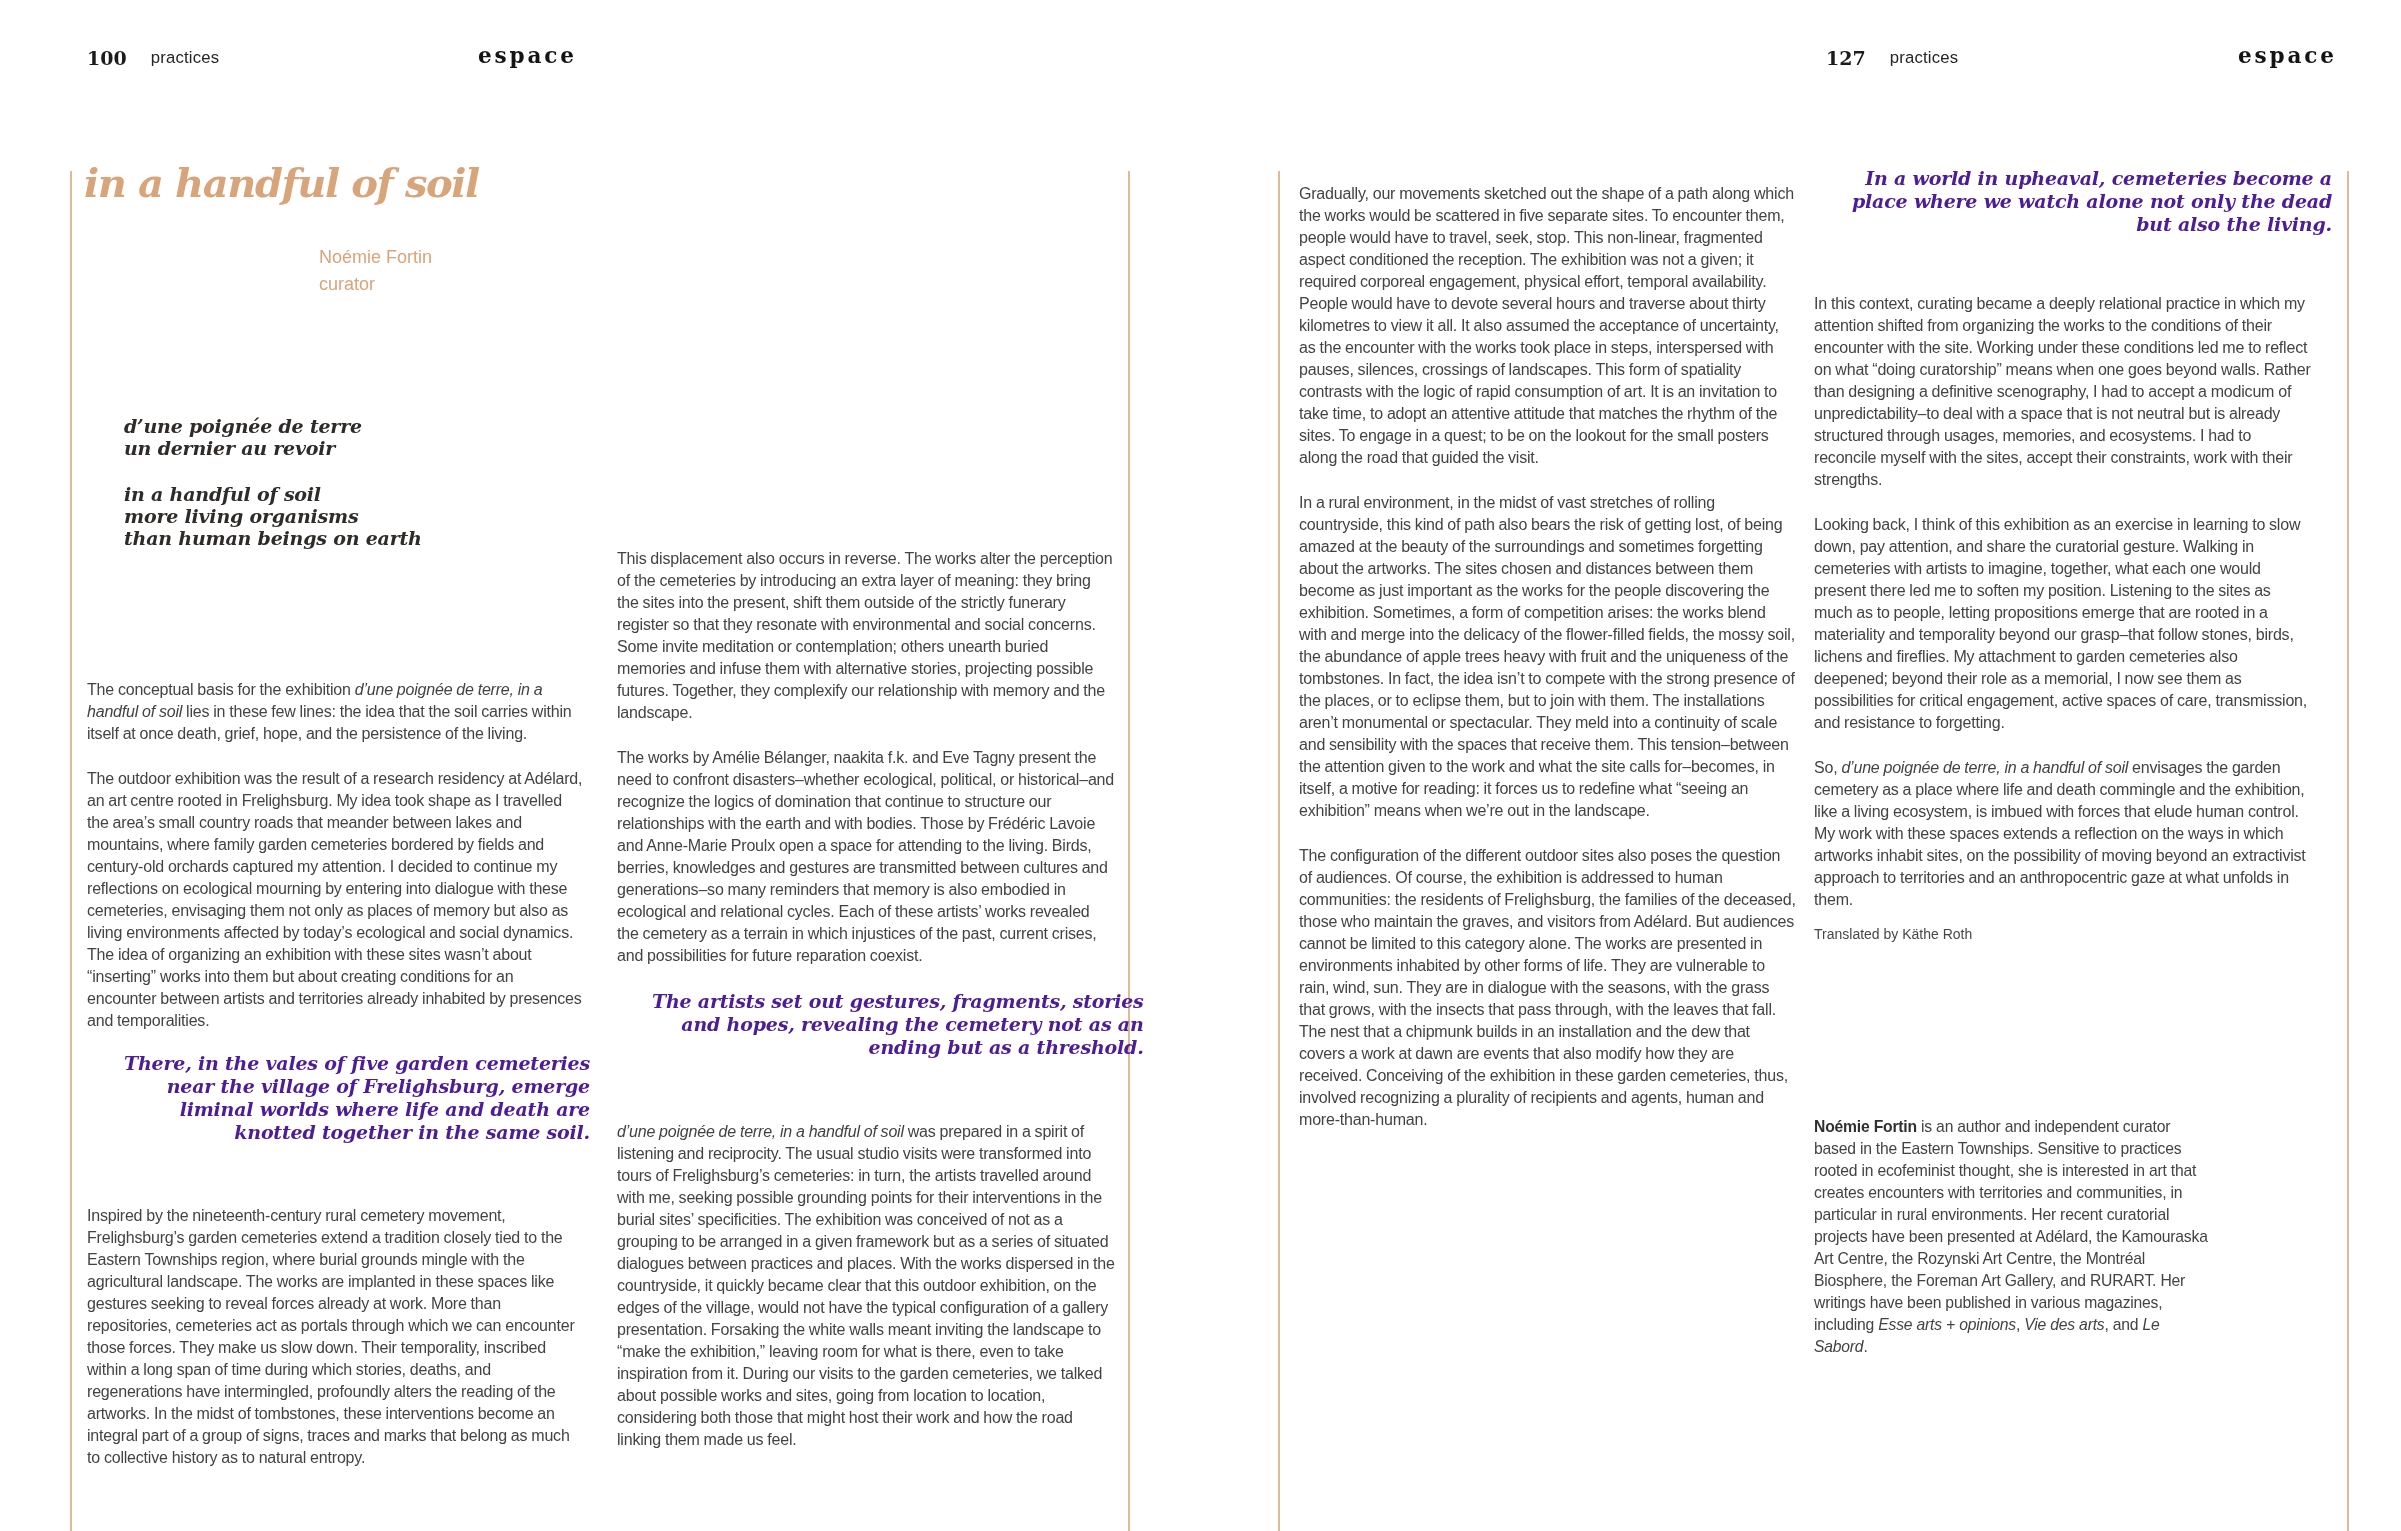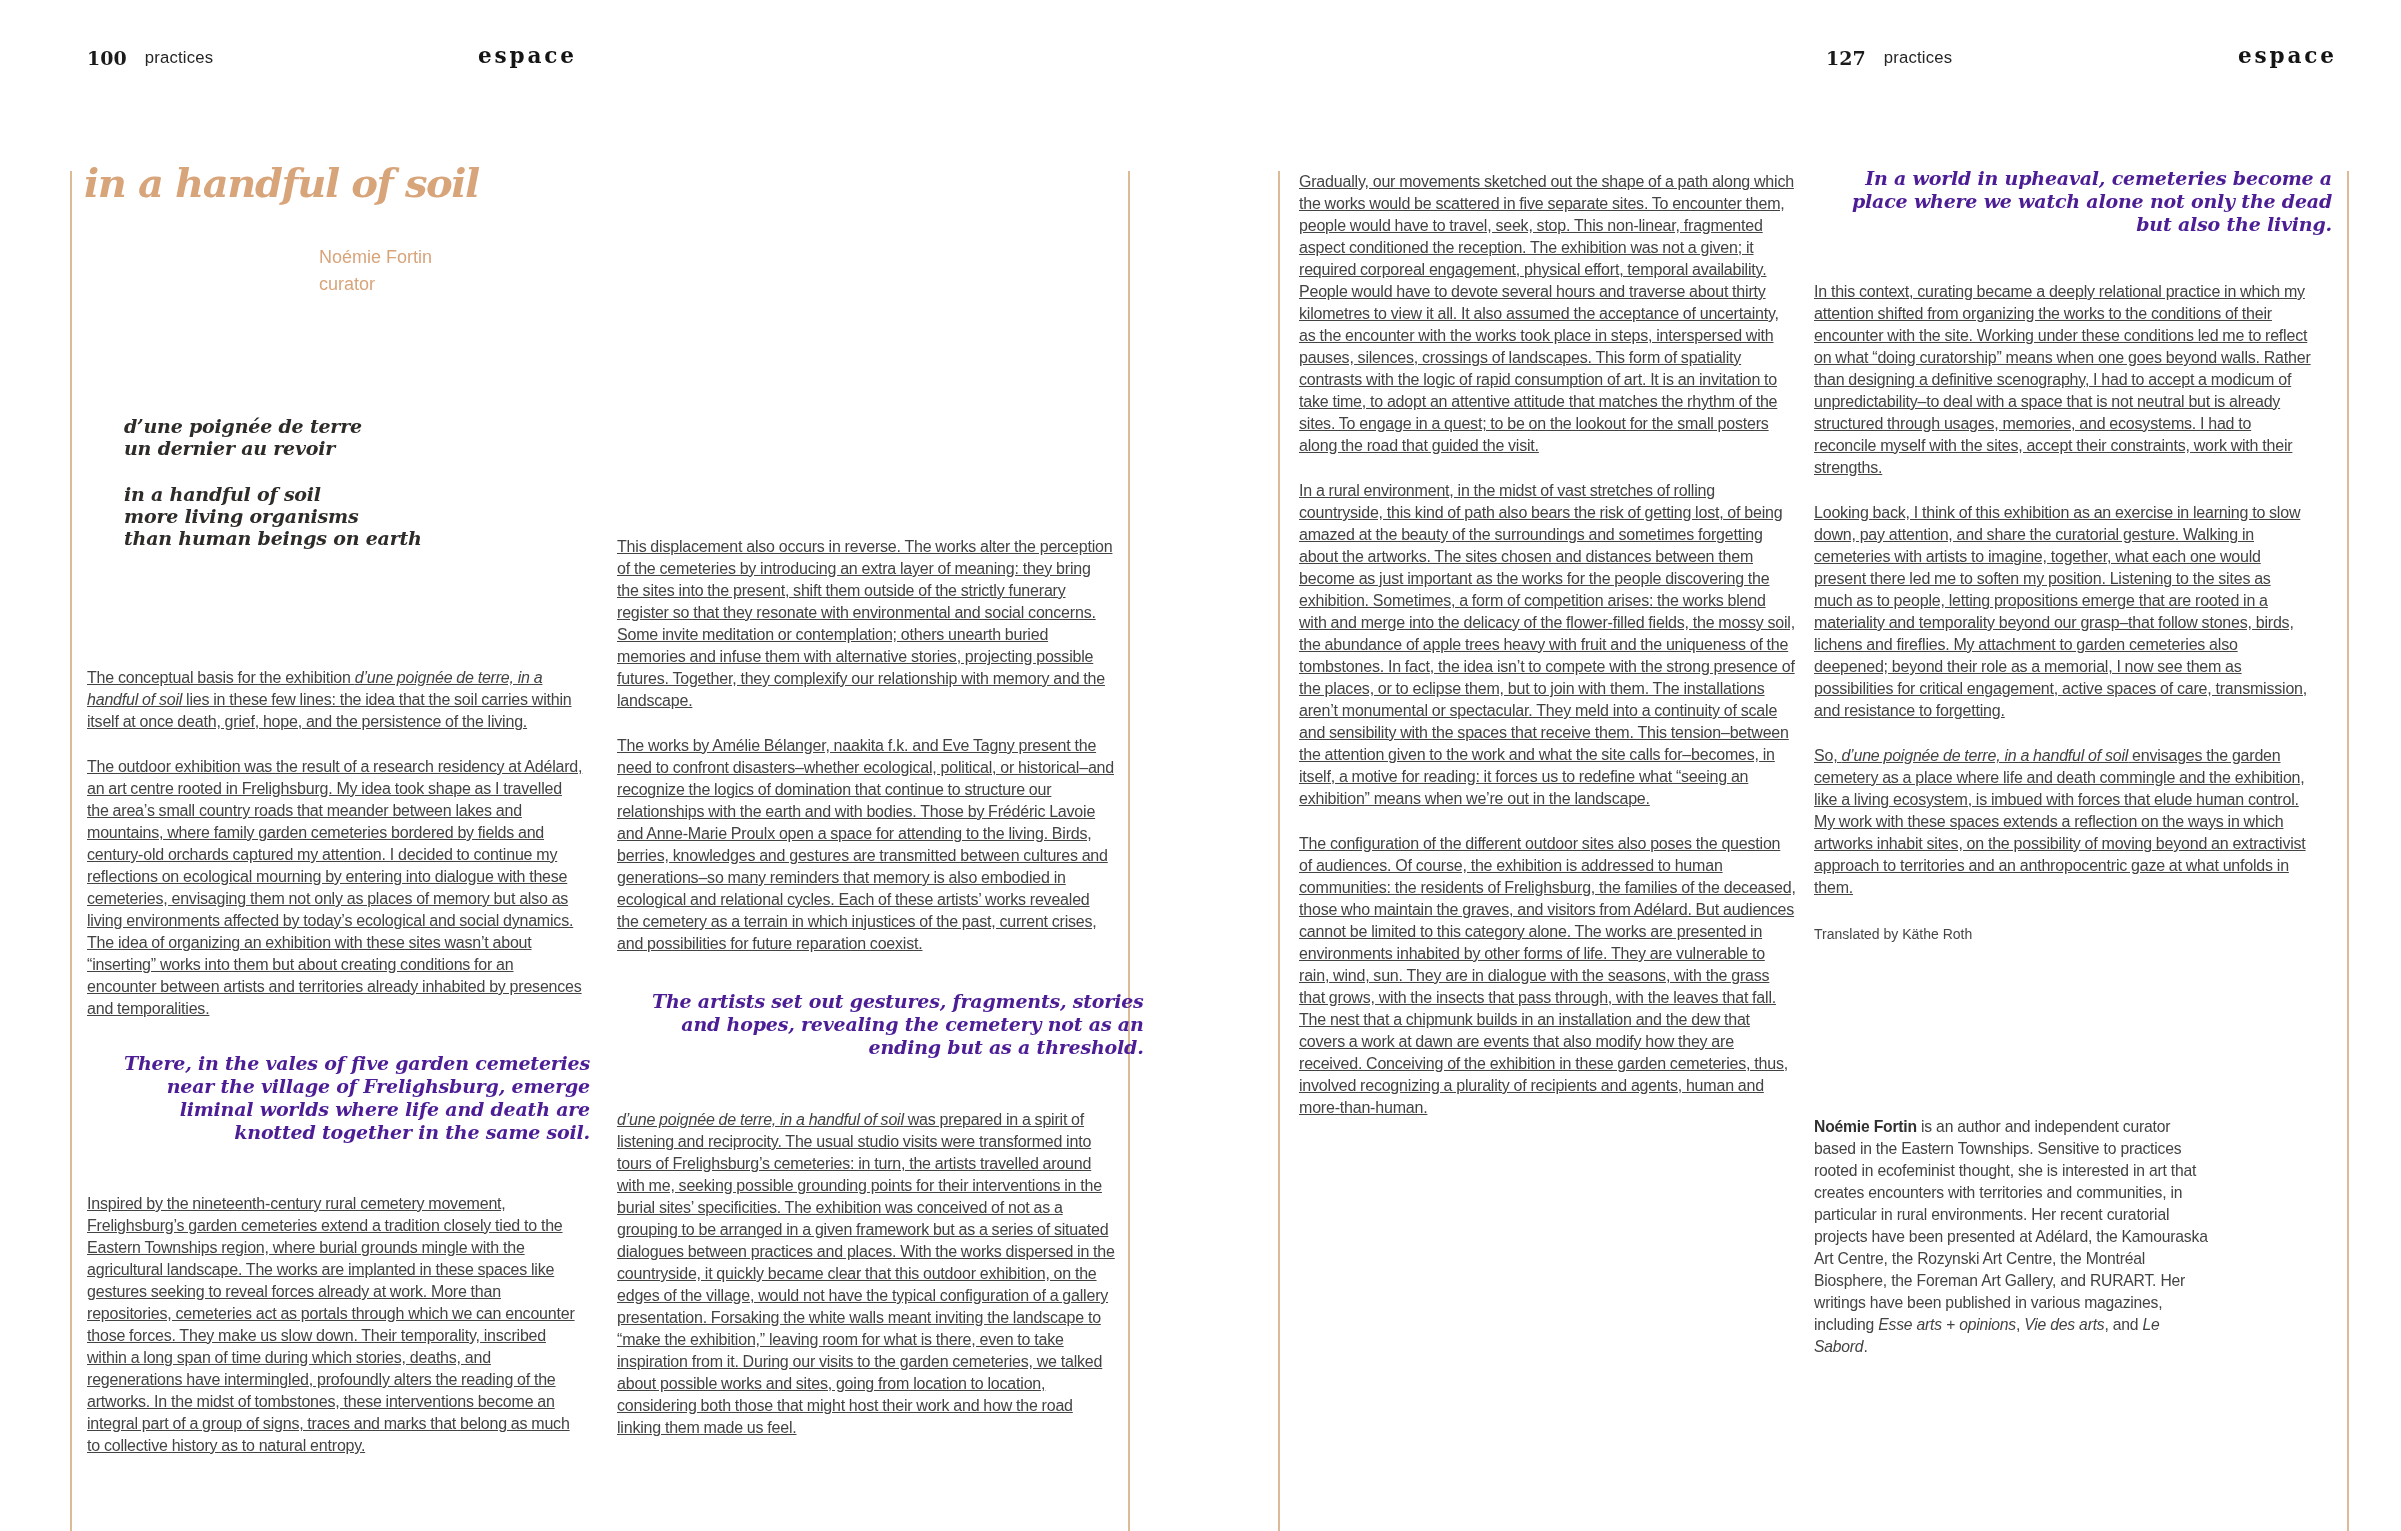--- a/index.html
+++ b/index.html
@@ -1,33 +1,33 @@
 <!DOCTYPE html>
 <html style="font-size:11px"><head>
 <meta charset="utf-8">
 <style>
   html,body{margin:0;padding:0;background:#ffffff;}
   .canvas{position:relative;width:2401px;height:1531px;background:#ffffff;overflow:hidden;
           font-family:"Liberation Sans",sans-serif;color:#434343;}
   .vrule{position:absolute;top:171px;width:2.1px;height:1360px;background:#debb97;}
   .hdr{position:absolute;top:47px;display:flex;align-items:center;}
   .hdr .num{font-family:"DejaVu Serif",serif;font-weight:700;font-size:19px;color:#1b1b1b;}
-  .hdr .sec{font-size:16.7px;margin-left:18px;letter-spacing:0.2px;color:#252525;}
+  .hdr .sec{font-size:16.7px;margin-left:24px;letter-spacing:0.2px;color:#252525;}
   .logo{position:absolute;top:43px;font-family:"DejaVu Serif",serif;font-weight:700;
         font-size:21.6px;letter-spacing:2.8px;color:#141414;}
   .title{position:absolute;left:84px;top:159px;font-family:"DejaVu Serif",serif;
          font-style:italic;font-weight:700;font-size:40px;letter-spacing:-1.4px;color:#d8a47a;}
   .byline{position:absolute;left:319px;top:244px;font-size:18px;line-height:26.5px;color:#d8a47a;}
   .epigraph{position:absolute;left:124px;top:415px;font-family:"DejaVu Serif",serif;
             font-style:italic;font-weight:600;font-size:19px;line-height:22px;color:#2e2b29;
             letter-spacing:-0.2px;}
   .epigraph .stanza2{margin-top:24px;}
   .body-block{position:absolute;font-size:16px;line-height:22px;letter-spacing:-0.2px;
               word-spacing:-0.3px;color:#434343;}
-  .body-block .para{margin:4px 0 23px 0;text-decoration:underline;}
+  .body-block .para{margin:16px 0 23px 0;}
   .body-block .para:last-child{margin-bottom:0;}
   .pq{position:absolute;font-family:"DejaVu Serif",serif;font-style:italic;font-weight:700;
       font-size:19px;line-height:23px;color:#4c1d95;letter-spacing:-0.2px;text-align:right;}
   .pq div{white-space:nowrap;}
   .credit{position:absolute;font-size:14px;letter-spacing:0;color:#474747;}
   .bio{position:absolute;font-size:15.7px;line-height:22px;letter-spacing:-0.2px;color:#434343;}
   .bio b{color:#303030;}
 </style>
 </head>
 <body>

